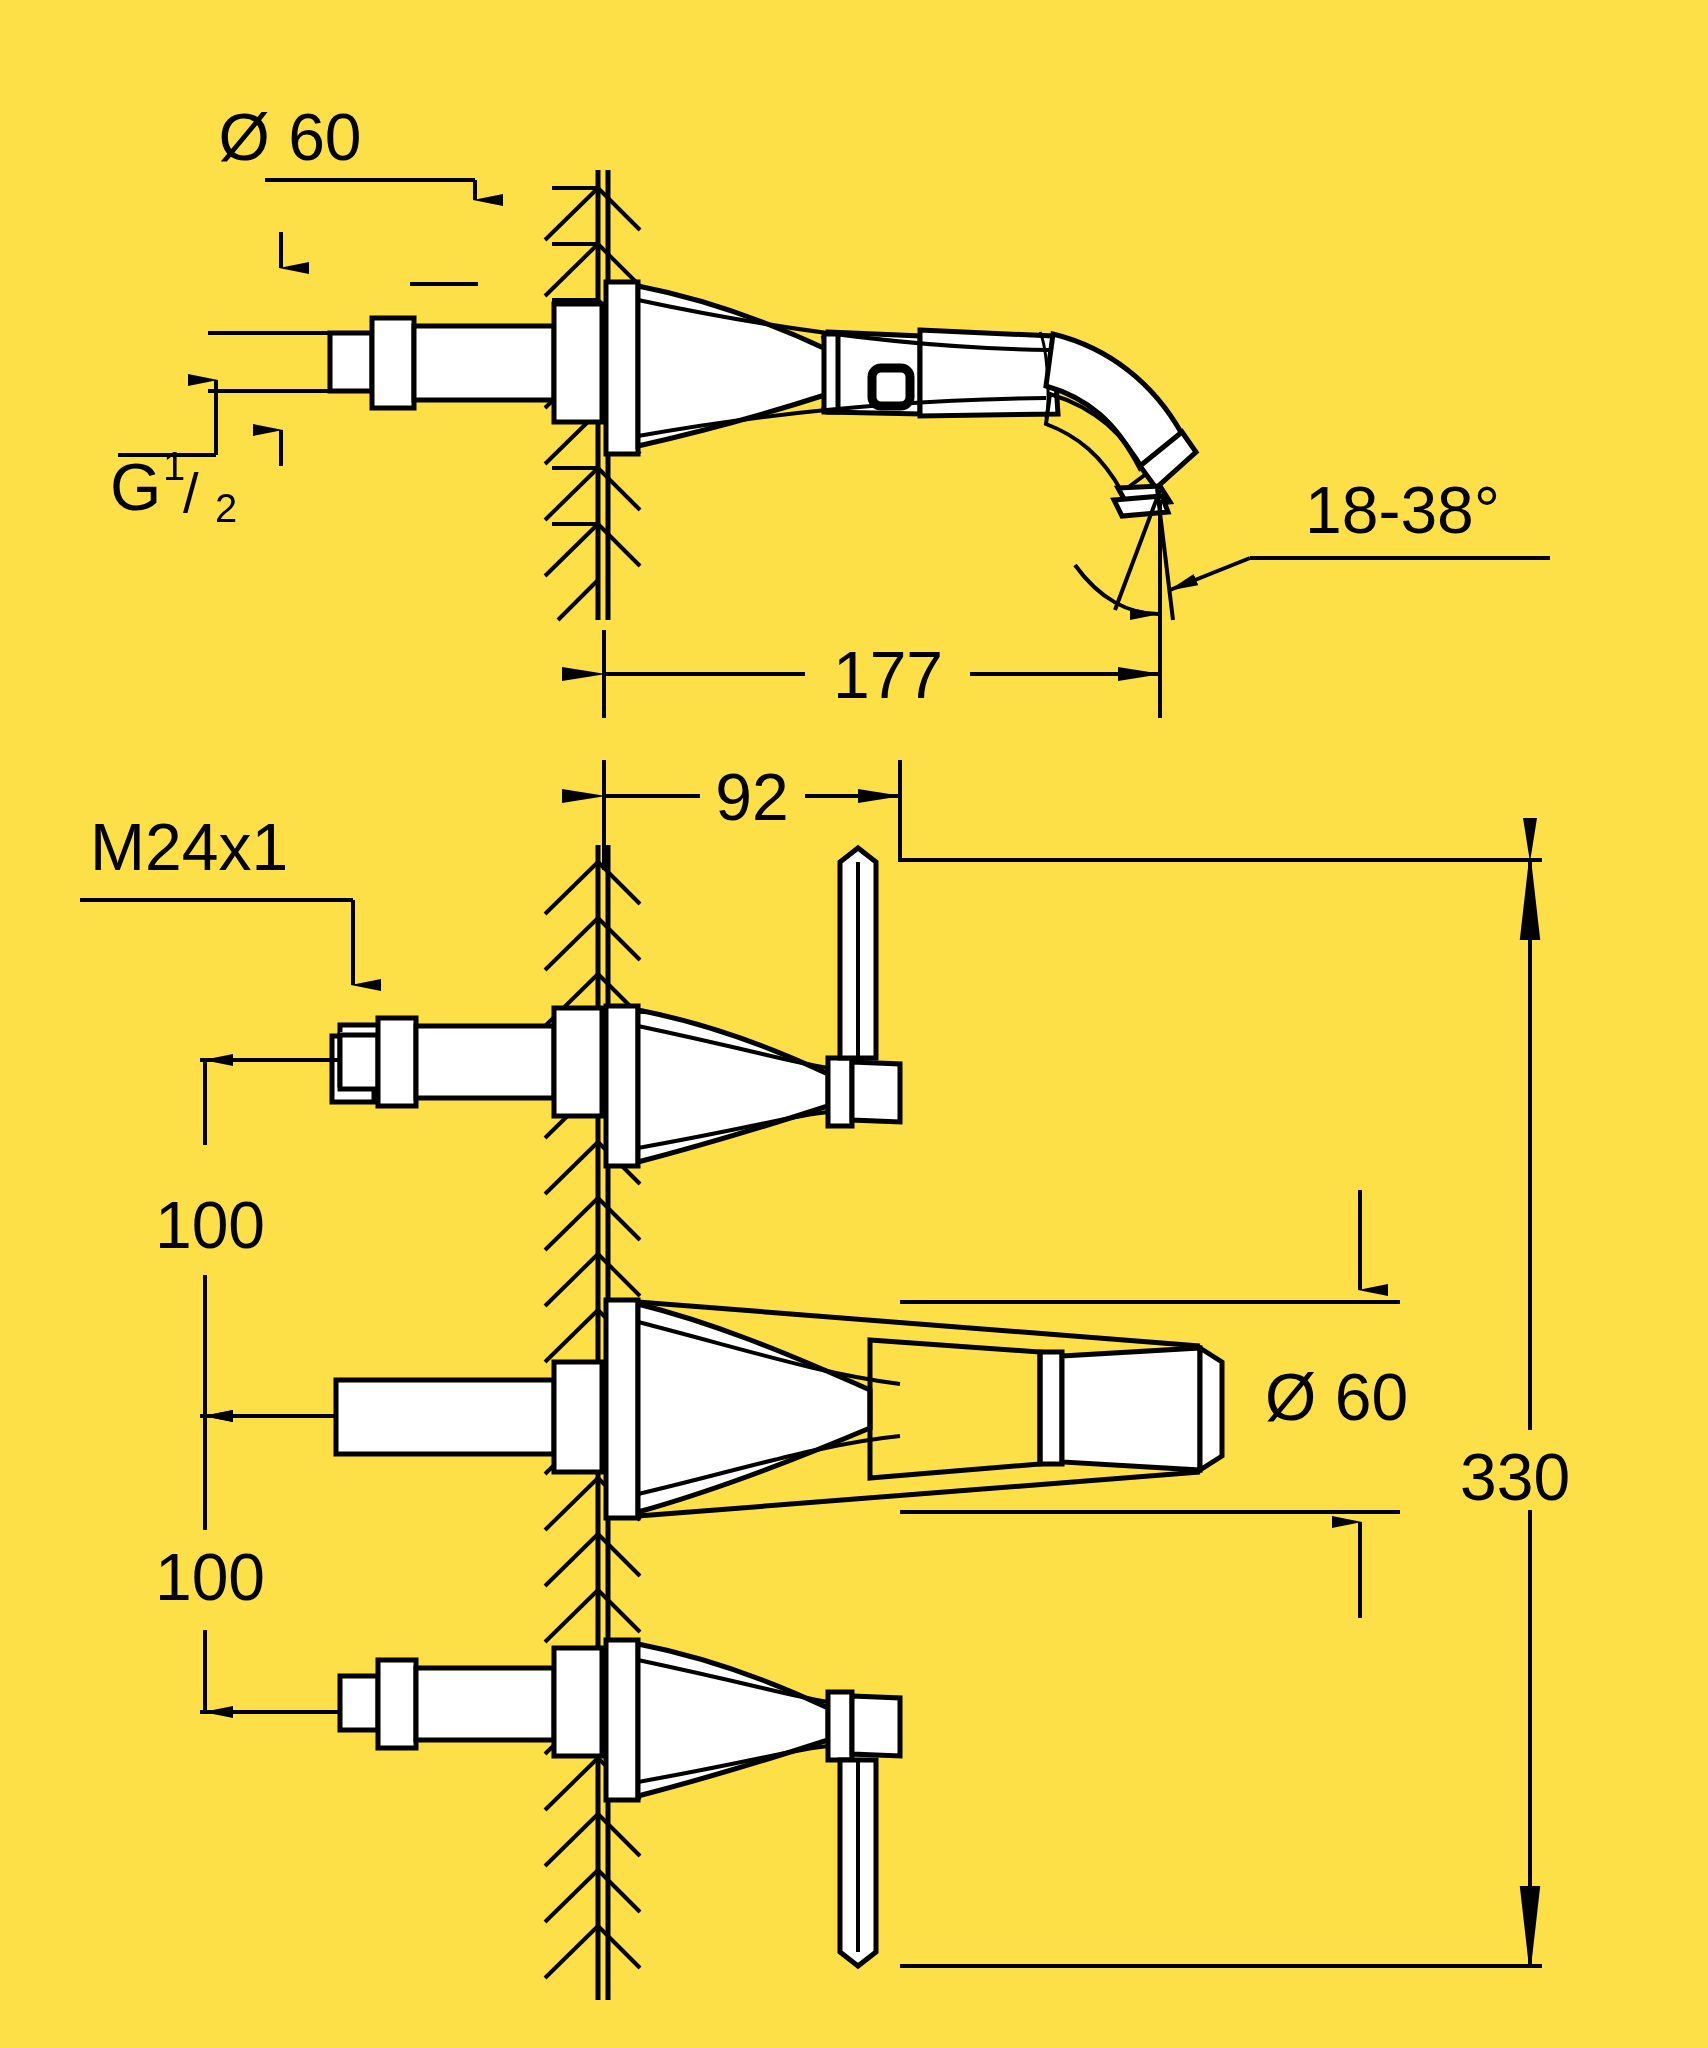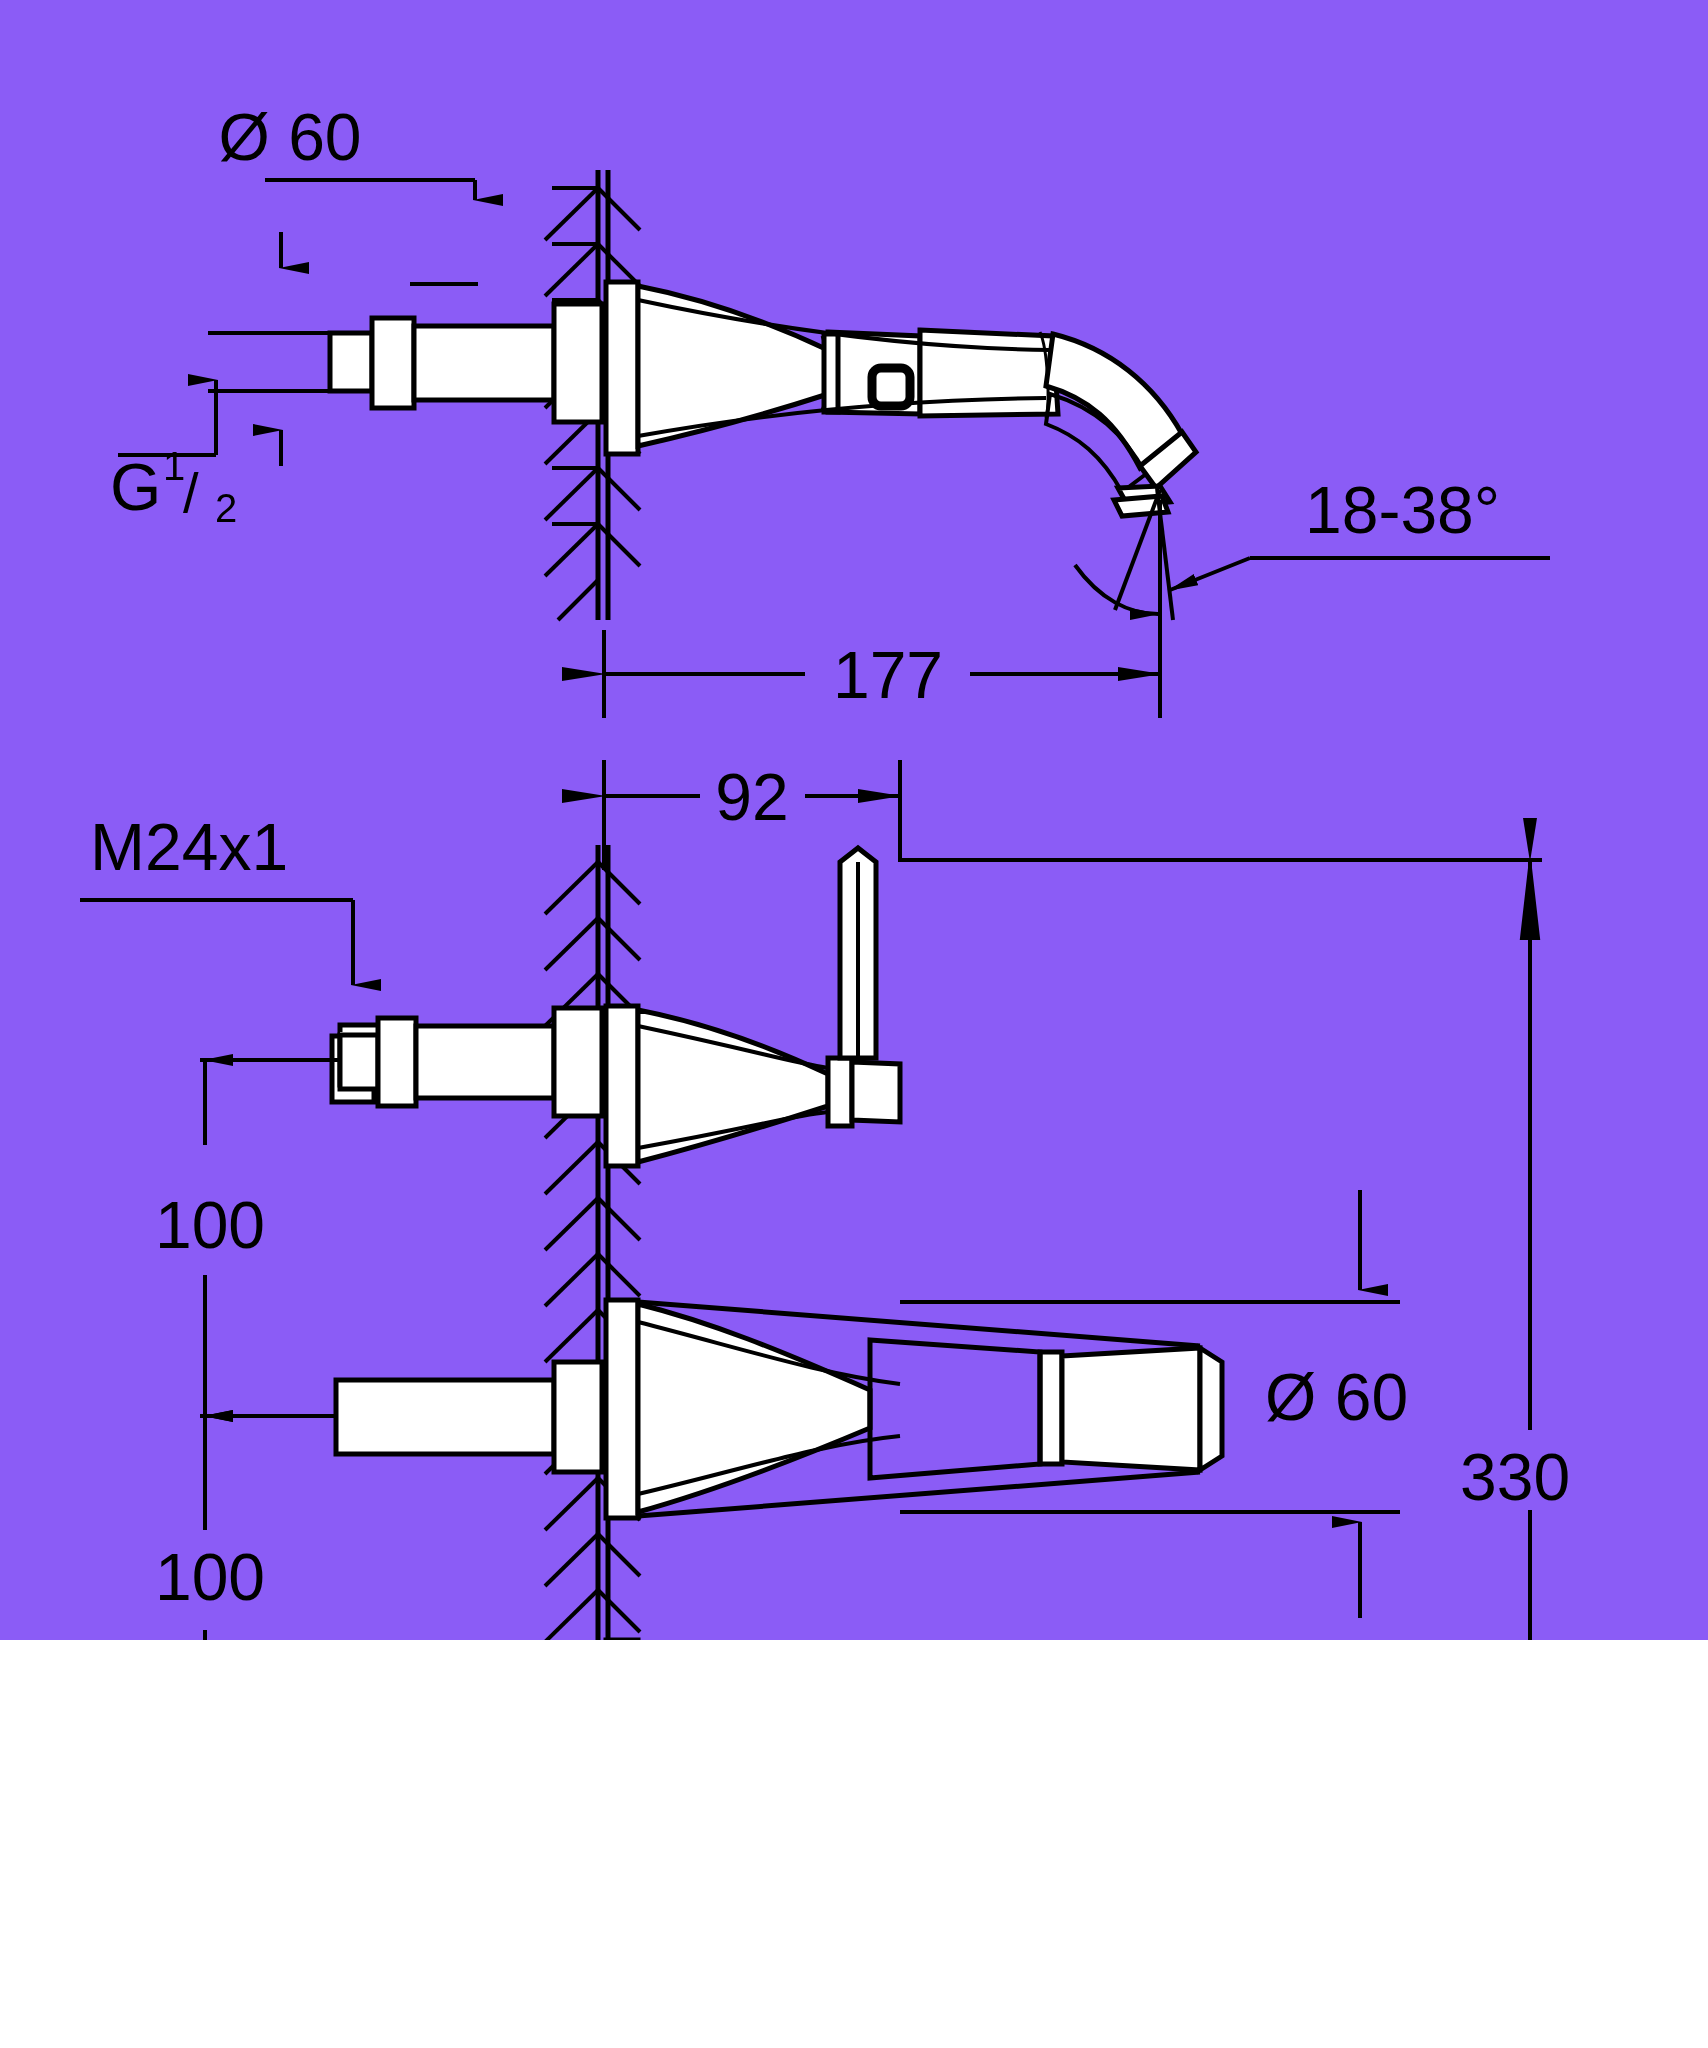--- a/index.html
+++ b/index.html
@@ -1,17 +1,17 @@
 <!DOCTYPE html>
 <html><head>
 <meta charset="utf-8">
 <style>
   html,body{margin:0;padding:0;background:#ffffff;}
   body{width:1708px;height:2048px;font-family:"Liberation Sans",sans-serif;color:#000;}
-  #stage{position:relative;width:1708px;height:1640px;overflow:hidden;background:#8b5cf6;}
+  #stage{position:relative;width:1708px;height:2048px;overflow:hidden;background:#fde047;}
   svg{display:block;}
   .dimtext{font-family:"Liberation Sans",sans-serif;fill:#000;}
 </style>
 </head>
 <body>
 
 <div id="stage">
 
   <svg width="1708" height="2048" viewBox="0 0 1708 2048" xmlns="http://www.w3.org/2000/svg">
 

